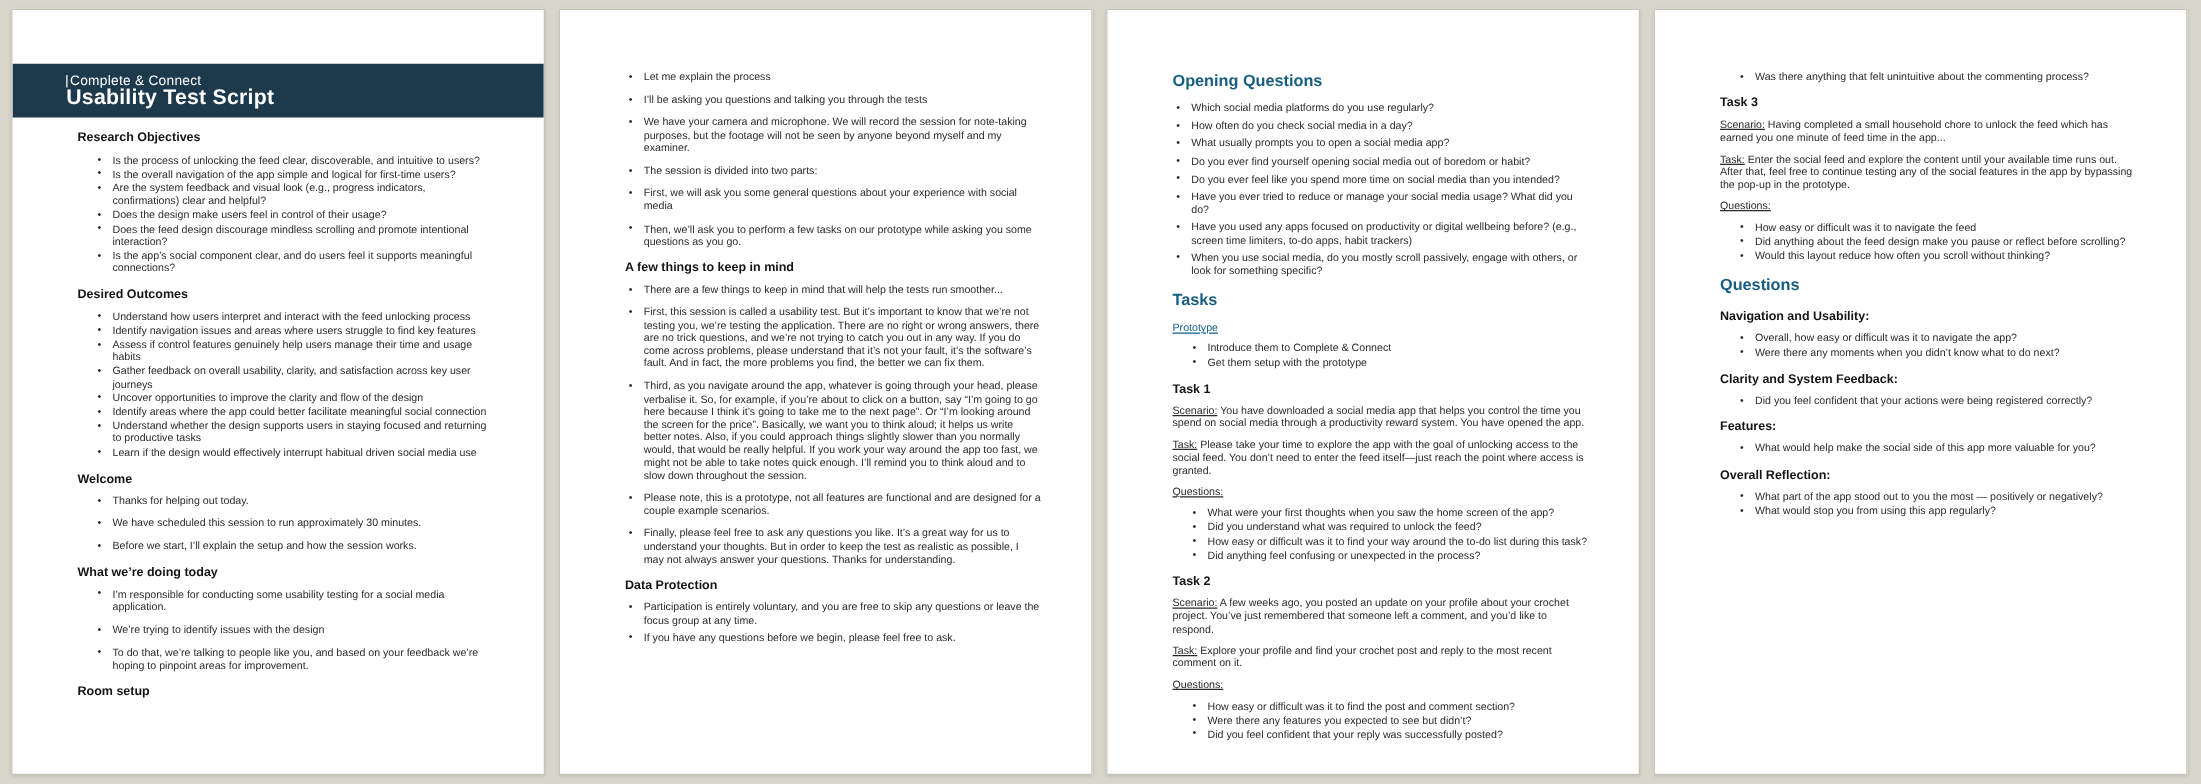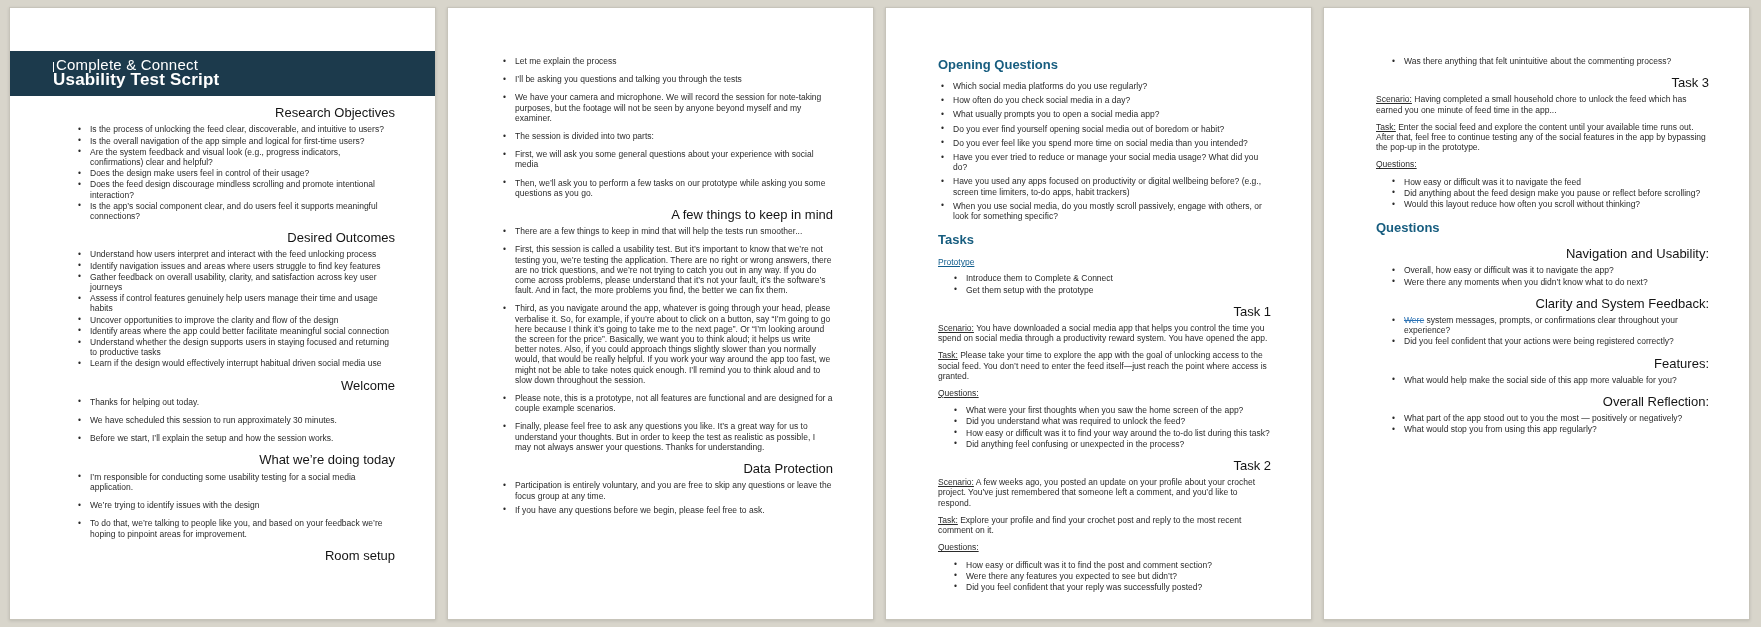--- a/index.html
+++ b/index.html
@@ -28,25 +28,25 @@
   }
   .page > :first-child { margin-top:48px; }
   .doc-header:first-child { margin-top:43px; }
   .doc-header {
     background:#1c3a4c;
     margin:43px -40px 0 -52px;
     padding:9px 40px 11px 43px;
     color:#ffffff;
   }
   .doc-header + * { margin-top:22px; }
-  .brand { font-size:15px; letter-spacing:.2px; }
+  .brand { font-size:11px; letter-spacing:.2px; }
   .caret { display:inline-block; width:1px; height:10px; background:#ffffff; margin-right:2px; vertical-align:-2px; }
   .doc-title { font-size:17px; font-weight:bold; margin-top:3px; letter-spacing:.2px; }
   .h1 { color:#175d7f; font-size:13px; line-height:18px; font-weight:bold; margin:10px 0 7px; }
-  .h2 { color:#141414; font-size:13px; font-weight:normal; margin:12px 0 6px;text-align:right; }
+  .h2 { color:#141414; font-size:10px; font-weight:bold; margin:12px 0 6px; }
   .list { margin:0 0 4px 0; }
   .list .li { position:relative; padding-left:13px; margin-bottom:1px; }
   .list .li::before { content:"\2022"; position:absolute; left:1px; top:-0.5px; }
   .list.loose .li { margin-bottom:8px; }
   .list.medium .li { margin-bottom:4px; }
   .list.lv1 { margin-left:2px; }
   .list.lv2 { margin-left:15px; }
   .page-0 .list.lv1 { margin-left:15px; }
   .labeled { margin:0 0 7px 0; }
   .labeled .lbl { text-decoration:underline;text-align:center; }
@@ -71,22 +71,22 @@
         <div class="li">Is the overall navigation of the app simple and logical for first-time users?</div>
         <div class="li">Are the system feedback and visual look (e.g., progress indicators, confirmations) clear and helpful?</div>
         <div class="li">Does the design make users feel in control of their usage?</div>
         <div class="li">Does the feed design discourage mindless scrolling and promote intentional interaction?</div>
         <div class="li">Is the app’s social component clear, and do users feel it supports meaningful connections?</div>
       </div>
       <div class="h2 block">Desired Outcomes</div>
       <div class="list block lv1 tight">
         <div class="li">Understand how users interpret and interact with the feed unlocking process</div>
         <div class="li">Identify navigation issues and areas where users struggle to find key features</div>
+        <div class="li">Assess if control features genuinely help users manage their time and usage habits</div>
         <div class="li">Gather feedback on overall usability, clarity, and satisfaction across key user journeys</div>
-        <div class="li">Assess if control features genuinely help users manage their time and usage habits</div>
         <div class="li">Uncover opportunities to improve the clarity and flow of the design</div>
         <div class="li">Identify areas where the app could better facilitate meaningful social connection</div>
         <div class="li">Understand whether the design supports users in staying focused and returning to productive tasks</div>
         <div class="li">Learn if the design would effectively interrupt habitual driven social media use</div>
       </div>
       <div class="h2 block">Welcome</div>
       <div class="list block lv1 loose">
         <div class="li">Thanks for helping out today.</div>
         <div class="li">We have scheduled this session to run approximately 30 minutes.</div>
         <div class="li">Before we start, I’ll explain the setup and how the session works.</div>
@@ -174,21 +174,20 @@
         <div class="li">Would this layout reduce how often you scroll without thinking?</div>
       </div>
       <div class="h1 block">Questions</div>
       <div class="h2 block">Navigation and Usability:</div>
       <div class="list block lv2 tight">
         <div class="li">Overall, how easy or difficult was it to navigate the app?</div>
         <div class="li">Were there any moments when you didn’t know what to do next?</div>
       </div>
       <div class="h2 block">Clarity and System Feedback:</div>
       <div class="list block lv2 tight">
-        <div class="li"><span class="strike">Were</span><span> system messages, prompts, or confirmations clear throughout your experience?</span></div>
         <div class="li">Did you feel confident that your actions were being registered correctly?</div>
       </div>
       <div class="h2 block">Features:</div>
       <div class="list block lv2 tight">
         <div class="li">What would help make the social side of this app more valuable for you?</div>
       </div>
       <div class="h2 block">Overall Reflection:</div>
       <div class="list block lv2 tight">
         <div class="li">What part of the app stood out to you the most — positively or negatively?</div>
         <div class="li">What would stop you from using this app regularly?</div>

